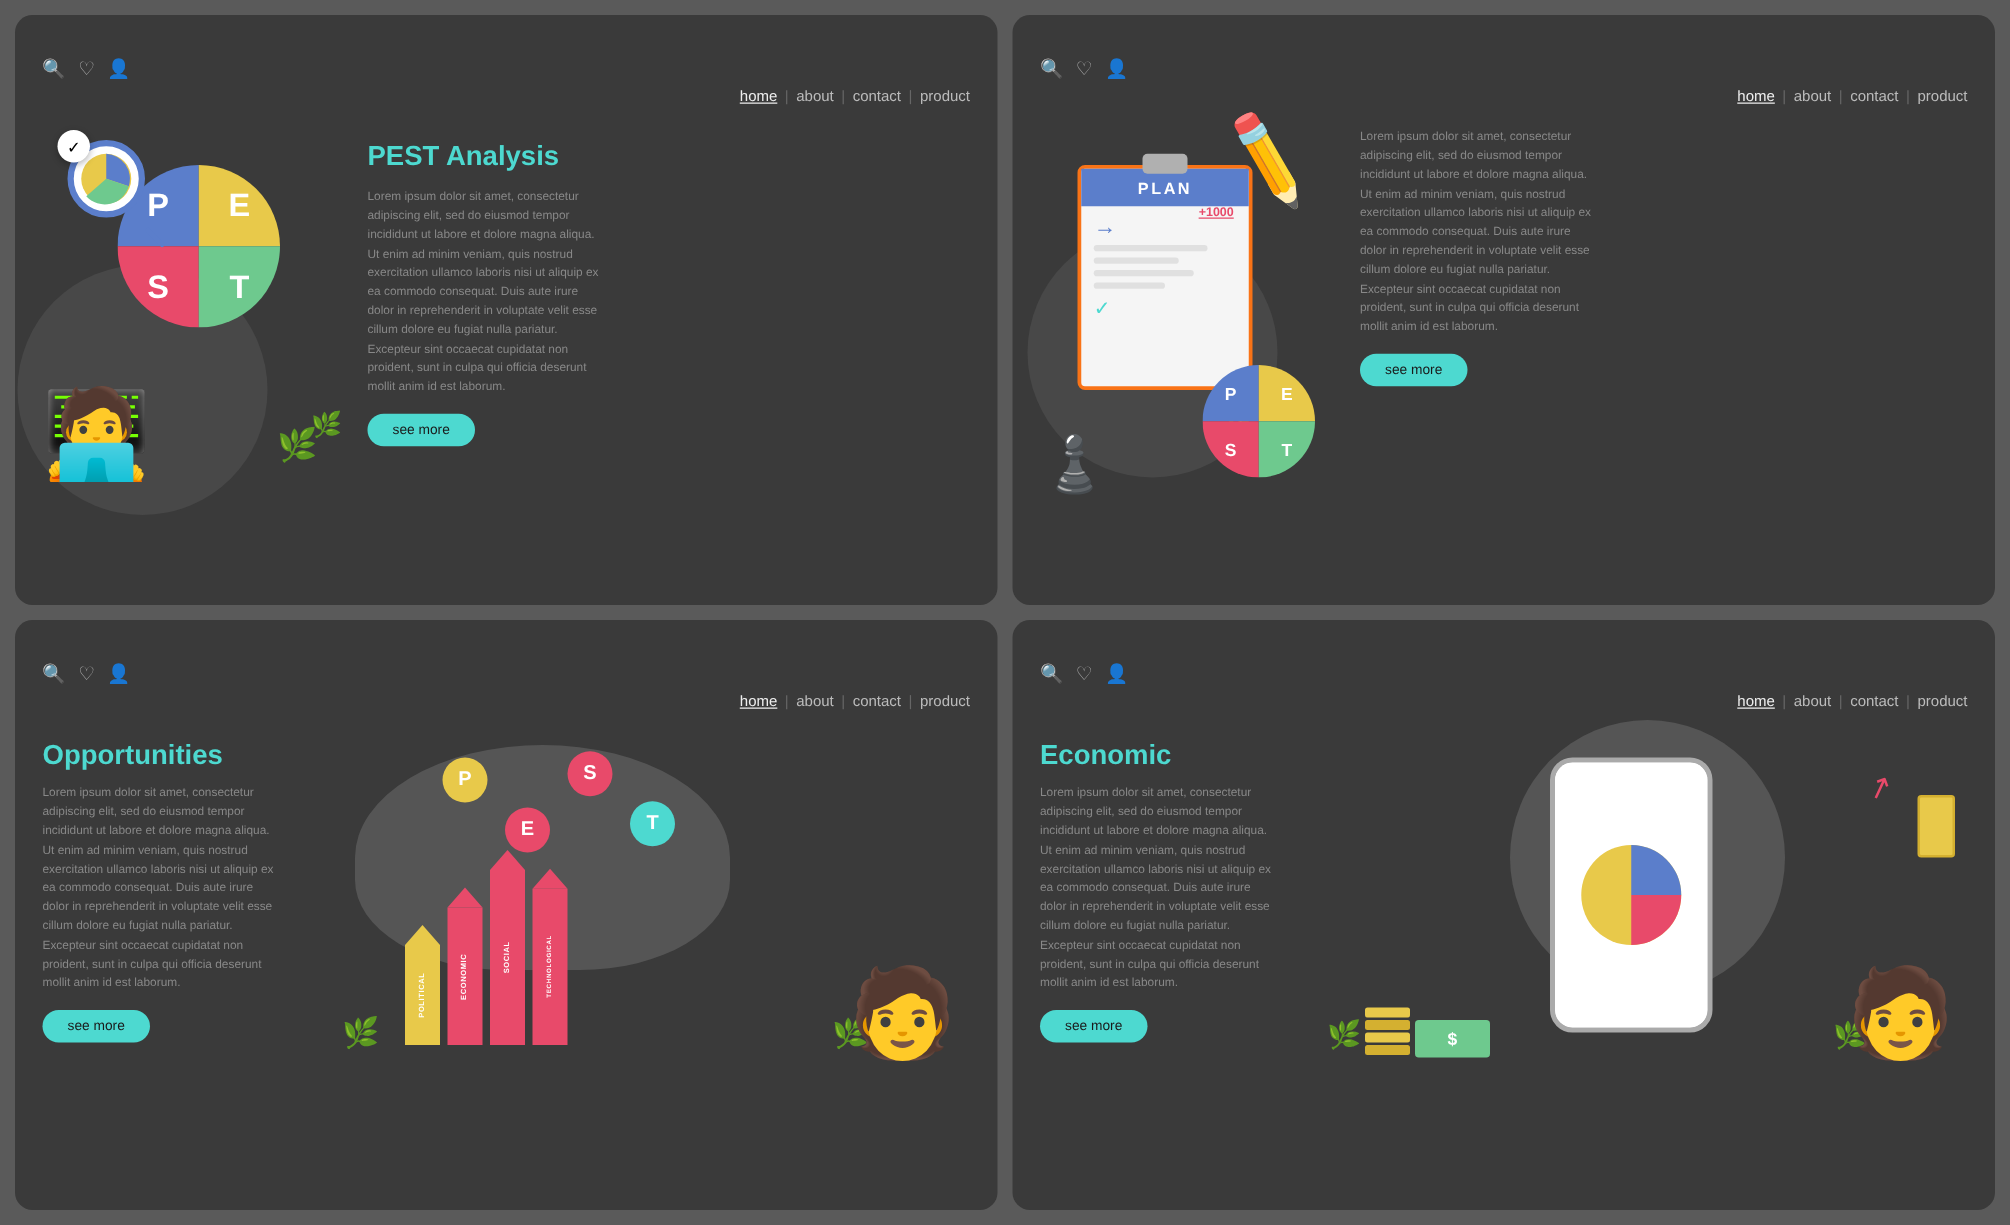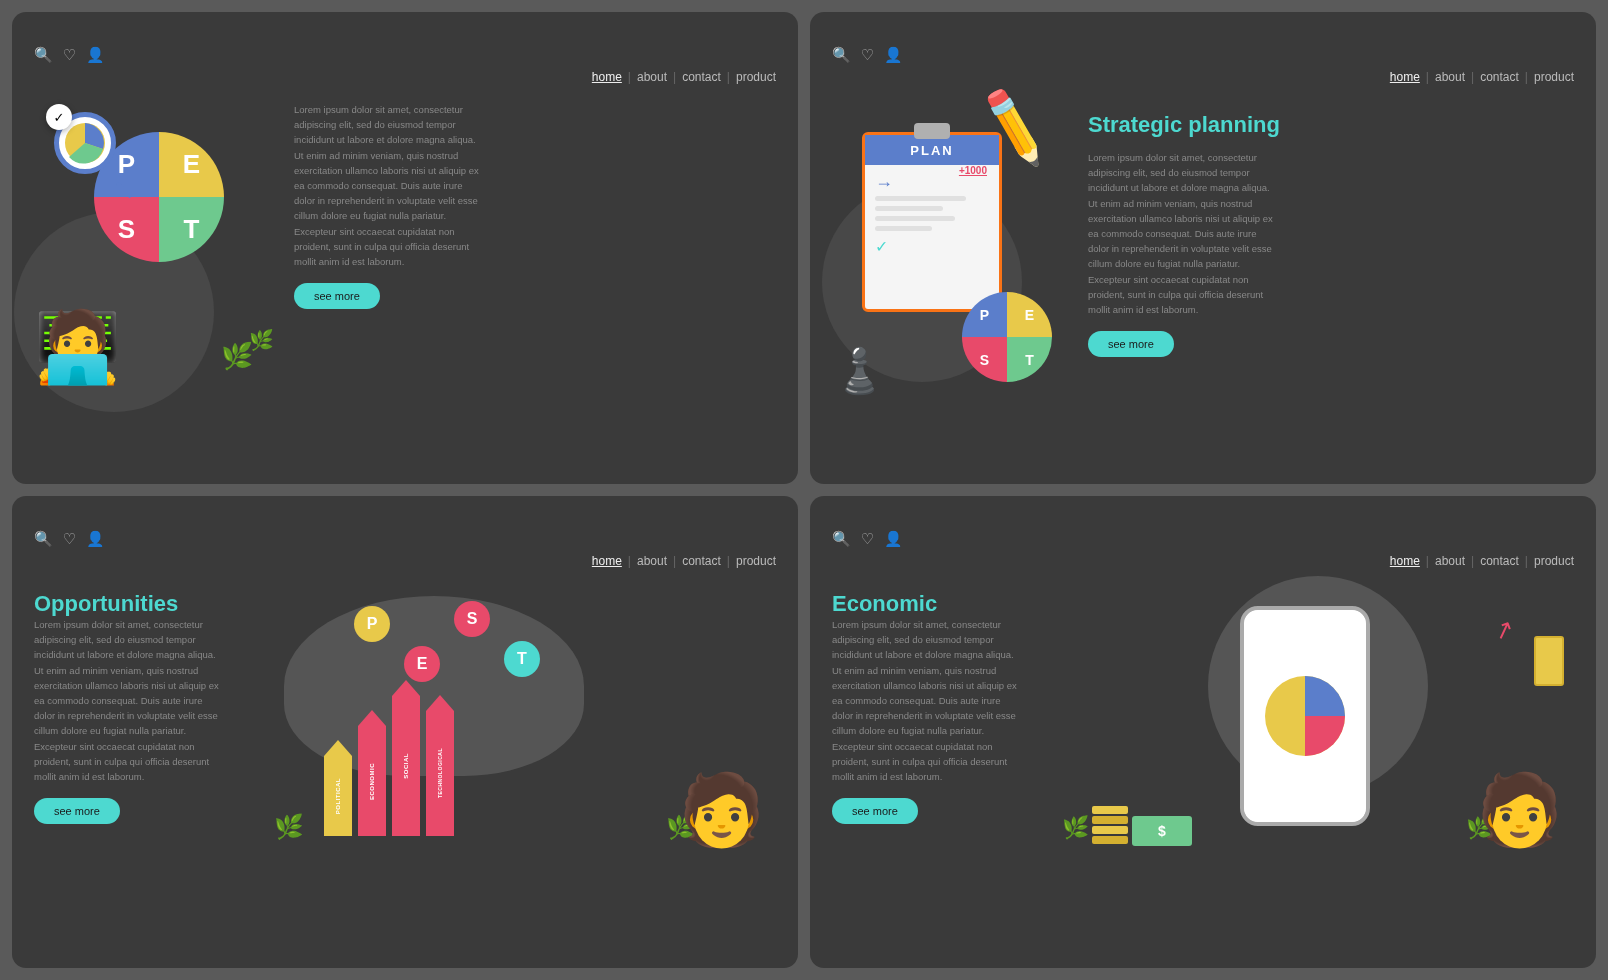--- a/index.html
+++ b/index.html
@@ -88,20 +88,21 @@
       font-weight: 600;
       color: #4dd9d0;
       margin-bottom: 12px;
       margin-top: 10px;
     }
 
     .card-title-left {
       color: #4dd9d0;
       font-size: 22px;
       font-weight: 700;
+      margin-bottom: 10px;
       margin-top: 5px;
     }
 
     .lorem-text {
       font-size: 9.5px;
       color: #888;
       line-height: 1.6;
       max-width: 185px;
     }
 
@@ -301,20 +302,21 @@
         <div class="pest-cell pest-t">T</div>
       </div>
 
       <div style="position:absolute;bottom:0;left:0;z-index:4;font-size:70px;line-height:1;">🧑‍💻</div>
 
       <div style="position:absolute;bottom:10px;right:20px;font-size:26px;color:#5ab870;z-index:2;">🌿</div>
       <div style="position:absolute;bottom:30px;right:0px;font-size:20px;color:#5ab870;z-index:2;">🌿</div>
     </div>
 
     <div class="text-side">
+      <h2 class="card-title">PEST Analysis</h2>
       <p class="lorem-text">Lorem ipsum dolor sit amet, consectetur adipiscing elit, sed do eiusmod tempor incididunt ut labore et dolore magna aliqua. Ut enim ad minim veniam, quis nostrud exercitation ullamco laboris nisi ut aliquip ex ea commodo consequat. Duis aute irure dolor in reprehenderit in voluptate velit esse cillum dolore eu fugiat nulla pariatur. Excepteur sint occaecat cupidatat non proident, sunt in culpa qui officia deserunt mollit anim id est laborum.</p>
       <button class="see-more-btn">see more</button>
     </div>
   </div>
 </div>
 
 <div class="card">
   <div class="nav-bar">
     <div class="nav-icons">
       <span class="nav-icon">🔍</span>
@@ -363,21 +365,20 @@
           <div class="pest-cell pest-s" style="font-size:14px;">S</div>
           <div class="pest-cell pest-t" style="font-size:14px;">T</div>
         </div>
 
         <div style="position:absolute;bottom:-35px;left:0;font-size:44px;z-index:4;">♟️</div>
 
         <div style="position:absolute;bottom:0px;right:50px;font-size:24px;color:#5ab870;z-index:1;">🌿</div>
       </div>
 
       <div class="text-side">
-        <h2 class="card-title">Strategic planning</h2>
         <p class="lorem-text">Lorem ipsum dolor sit amet, consectetur adipiscing elit, sed do eiusmod tempor incididunt ut labore et dolore magna aliqua. Ut enim ad minim veniam, quis nostrud exercitation ullamco laboris nisi ut aliquip ex ea commodo consequat. Duis aute irure dolor in reprehenderit in voluptate velit esse cillum dolore eu fugiat nulla pariatur. Excepteur sint occaecat cupidatat non proident, sunt in culpa qui officia deserunt mollit anim id est laborum.</p>
         <button class="see-more-btn">see more</button>
       </div>
     </div>
   </div>
 </div>
 
 <div class="card">
   <div class="nav-bar">
     <div class="nav-icons">

